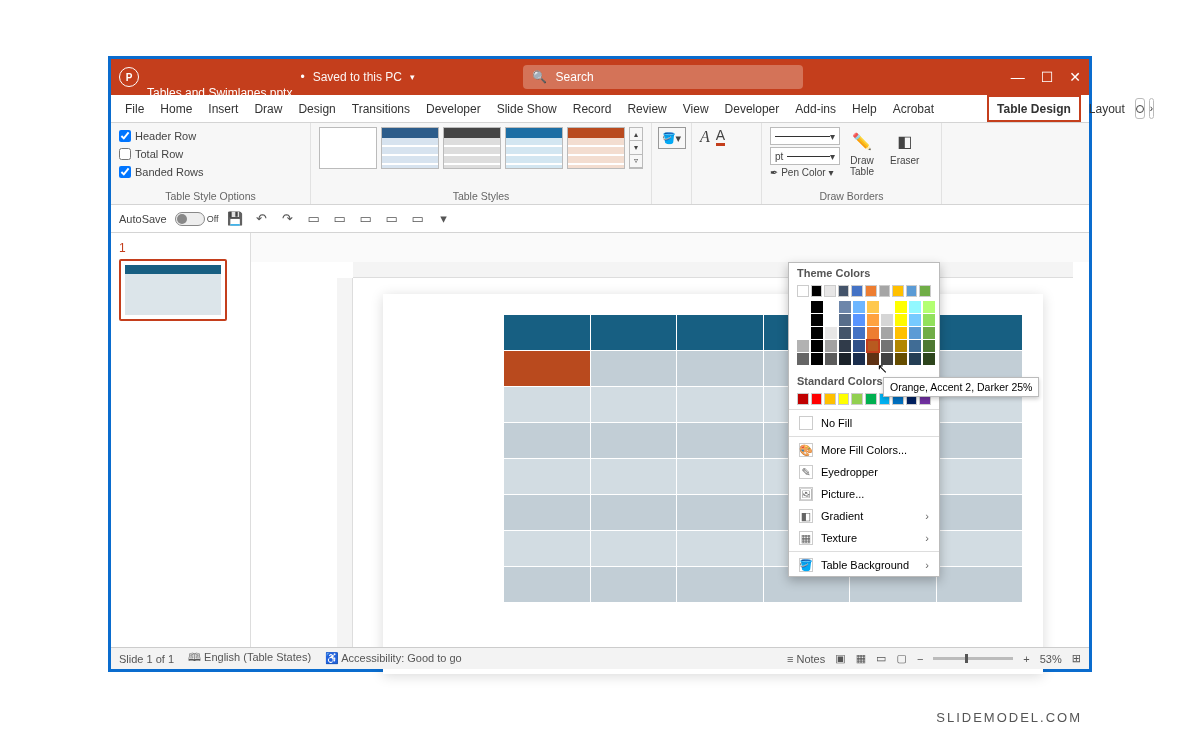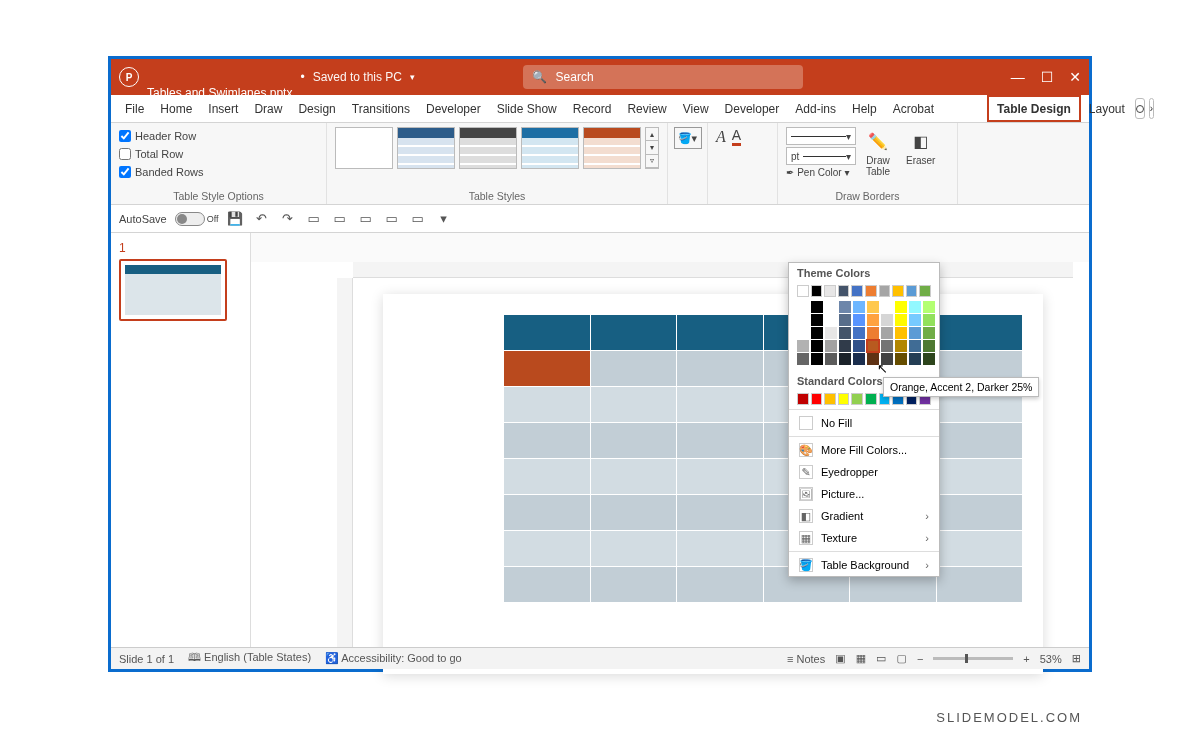--- a/index.html
+++ b/index.html
@@ -116,21 +116,21 @@
     <div class="tab active">Table Design</div>
     <div class="tab">Layout</div>
     <div class="spacer"></div>
     <div class="rec">
         <div class="dot"></div>
       </div>
     <div class="rec" style="font-size:10px">›</div>
   </div>
 
   <div class="ribbon">
-    <div class="group" style="width:216px">
+    <div class="group" style="width:200px">
       <div class="checks-cols">
         <div>
           <label class="check-row">
               <input type="checkbox" checked="" style="">
               <span>Header Row</span>
             </label>
           <label class="check-row">
               <input type="checkbox" style="">
               <span>Total Row</span>
             </label>

